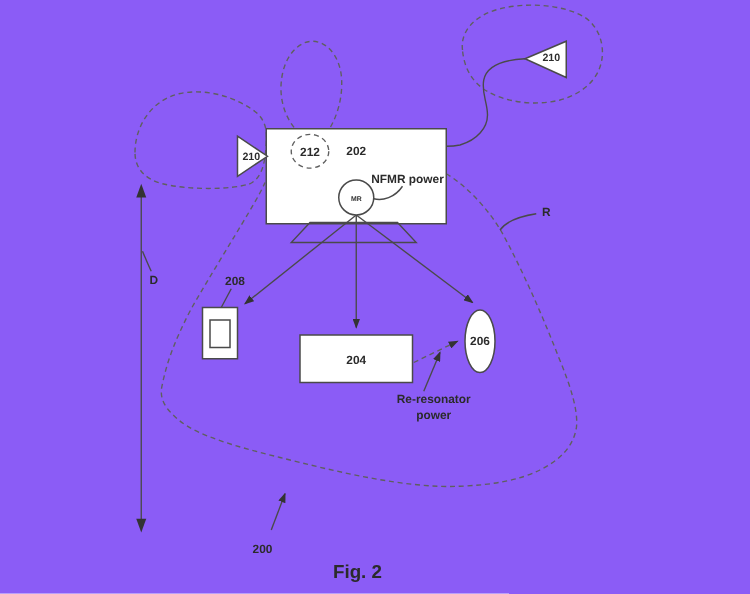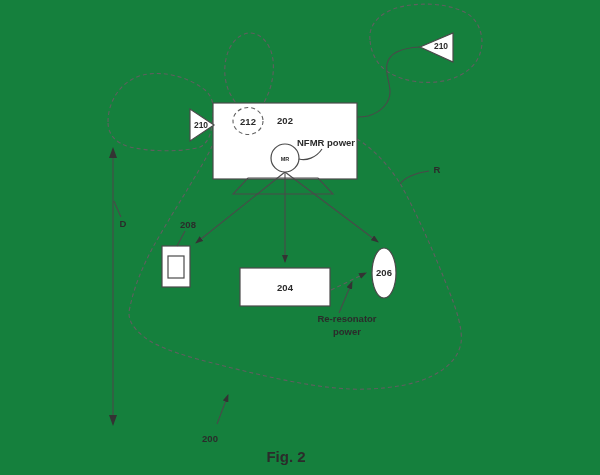--- a/index.html
+++ b/index.html
@@ -1,17 +1,17 @@
 <!DOCTYPE html>
 <html><head>
 <meta charset="utf-8">
 <style>
   html,body{margin:0;padding:0;background:#ffffff;}
   .canvas{
-    position:relative;width:600px;height:475px;background:#15803d;
+    position:relative;width:600px;height:475px;background:#8b5cf6;
     font-family:"Liberation Sans",sans-serif;overflow:hidden;
   }
   svg{display:block;}
   text{
     fill:#2b2b2b;
     font-family:"Liberation Sans",sans-serif;
     font-weight:600;
   }
   .lbl{font-size:9.5px;}
   .lbl-sm{font-size:8.5px;}

